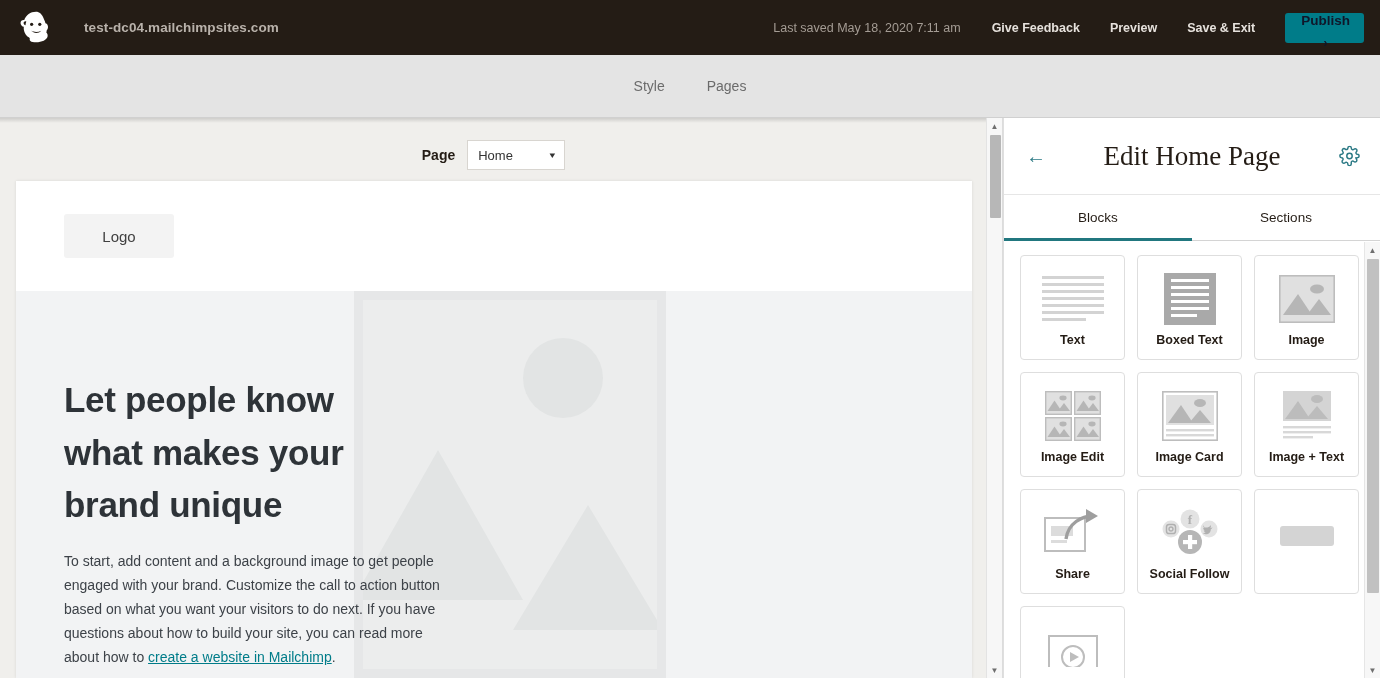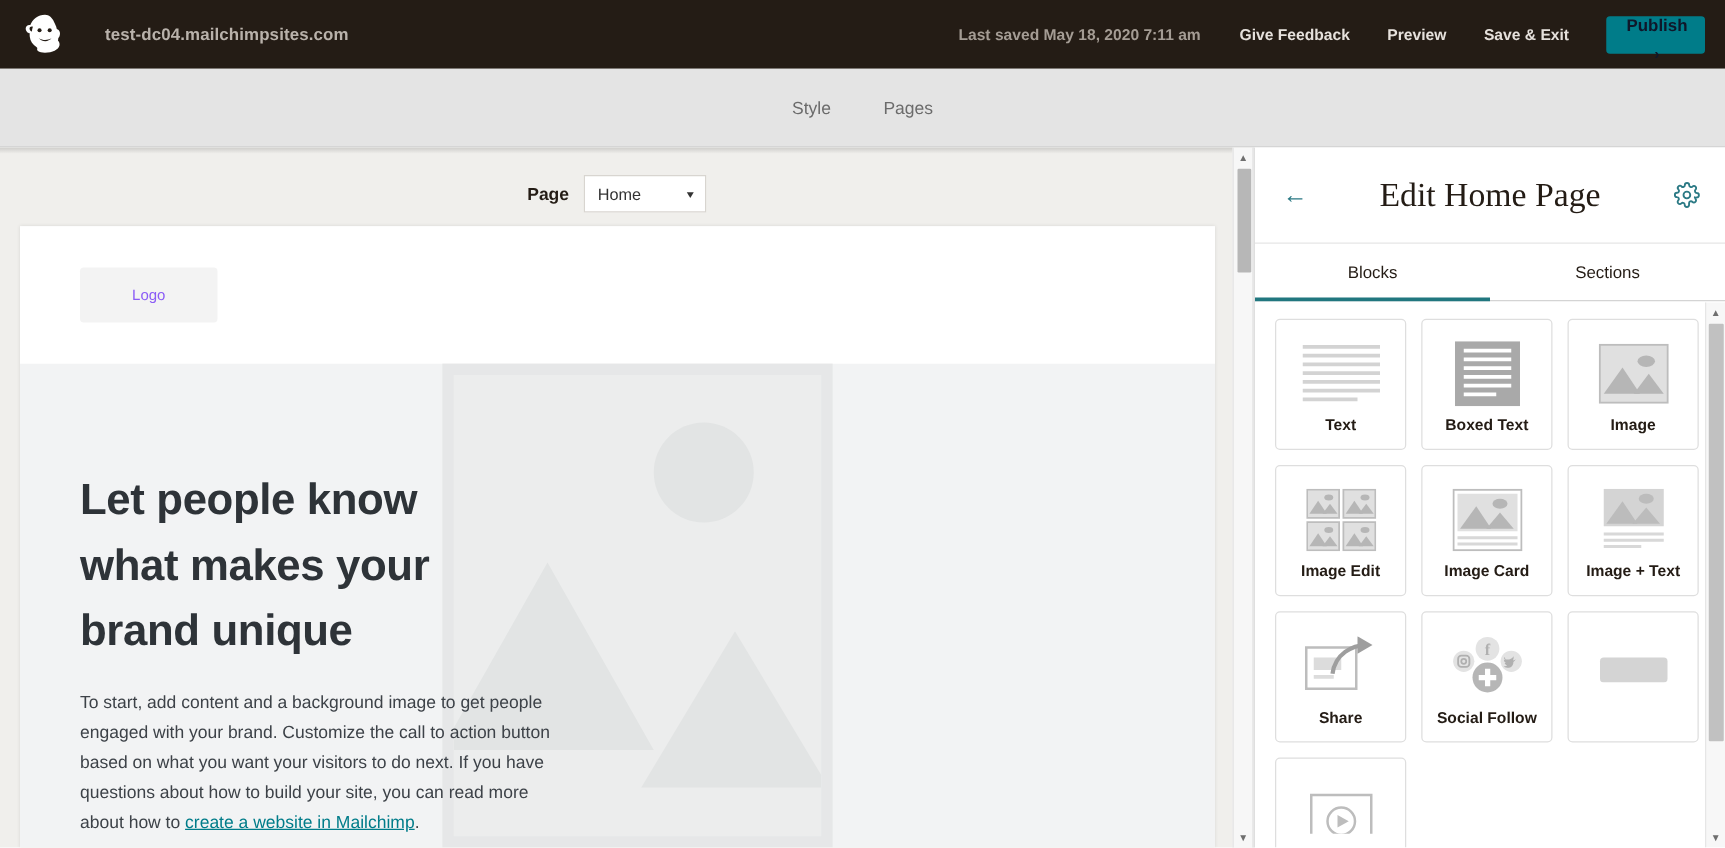--- a/index.html
+++ b/index.html
@@ -24,21 +24,21 @@
   }
   .site-url {
     color: #b9b2ab; font-size: 13.5px; font-weight: bold;
     letter-spacing: 0.1px;
   }
   .topbar-right {
     margin-left: auto; display: flex; align-items: center;
     height: 100%; padding-right: 16px;
   }
   .saved-text {
-    color: #a49c94; font-size: 12.5px; font-weight: bold;
+    color: #a49c94; font-size: 12.5px; font-weight: normal;
     margin-right: 31px;
   }
   .top-link {
     color: #e6e1dc; font-size: 12.5px; font-weight: bold;
     margin-right: 30px; cursor: pointer; white-space: nowrap;
   }
   .publish-btn {
     background: #007c89; color: #0f172a;
     font-size: 13.5px; font-weight: bold;
     height: 30px; padding: 0 14px 0 16px;
@@ -102,21 +102,21 @@
   }
   .site-header {
     height: 110px; background: #ffffff;
     display: flex; align-items: center;
     padding-left: 48px;
   }
   .logo-placeholder {
     width: 110px; height: 44px;
     background: #f3f3f3; border-radius: 3px;
     display: flex; align-items: center; justify-content: center;
-    color: #8b5cf6; font-size: 12px;
+    color: #404040; font-size: 15px;
   }
   .site-hero {
     position: relative;
     height: 387px; background: #f2f3f4;
     padding: 0 48px;
   }
   .hero-img-placeholder {
     position: absolute;
     left: 338px; top: 0; width: 312px; height: 387px;
     background: #eceded;

